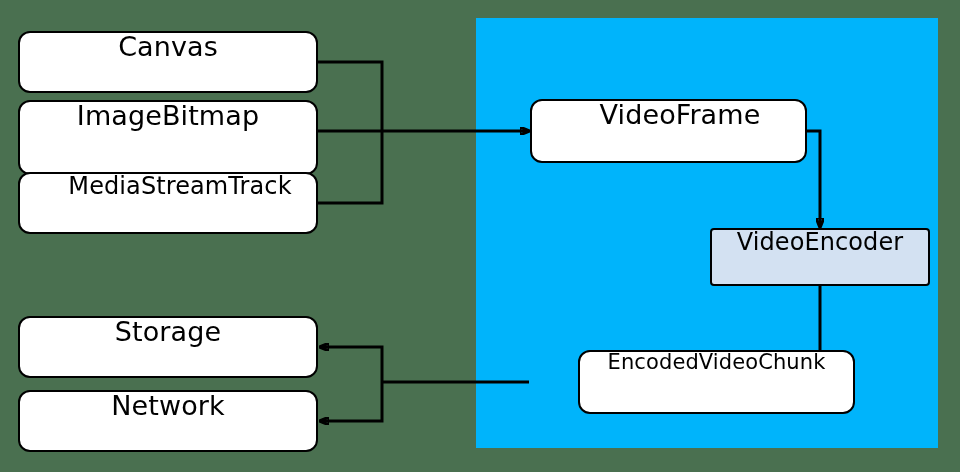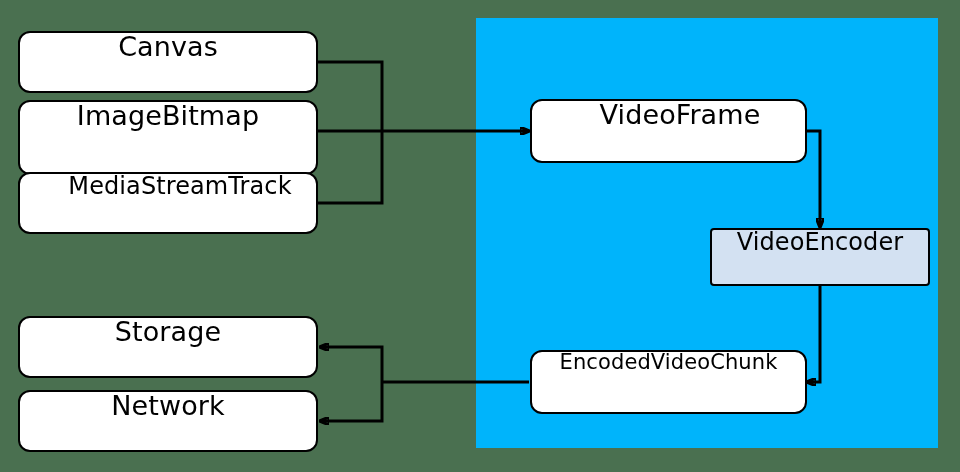--- a/index.html
+++ b/index.html
@@ -40,20 +40,21 @@
   }
   .node.sharp {
     border-radius: 4px;
     background: #d3e1f2;
   }
   .node.small {
     font-size: 24px;
   }
   .node.tiny {
     font-size: 21px;
+    margin-left: 48px;
   }
   svg.edges {
     position: absolute;
     left: 0;
     top: 0;
     width: 960px;
     height: 472px;
     pointer-events: none;
     overflow: visible;
   }

